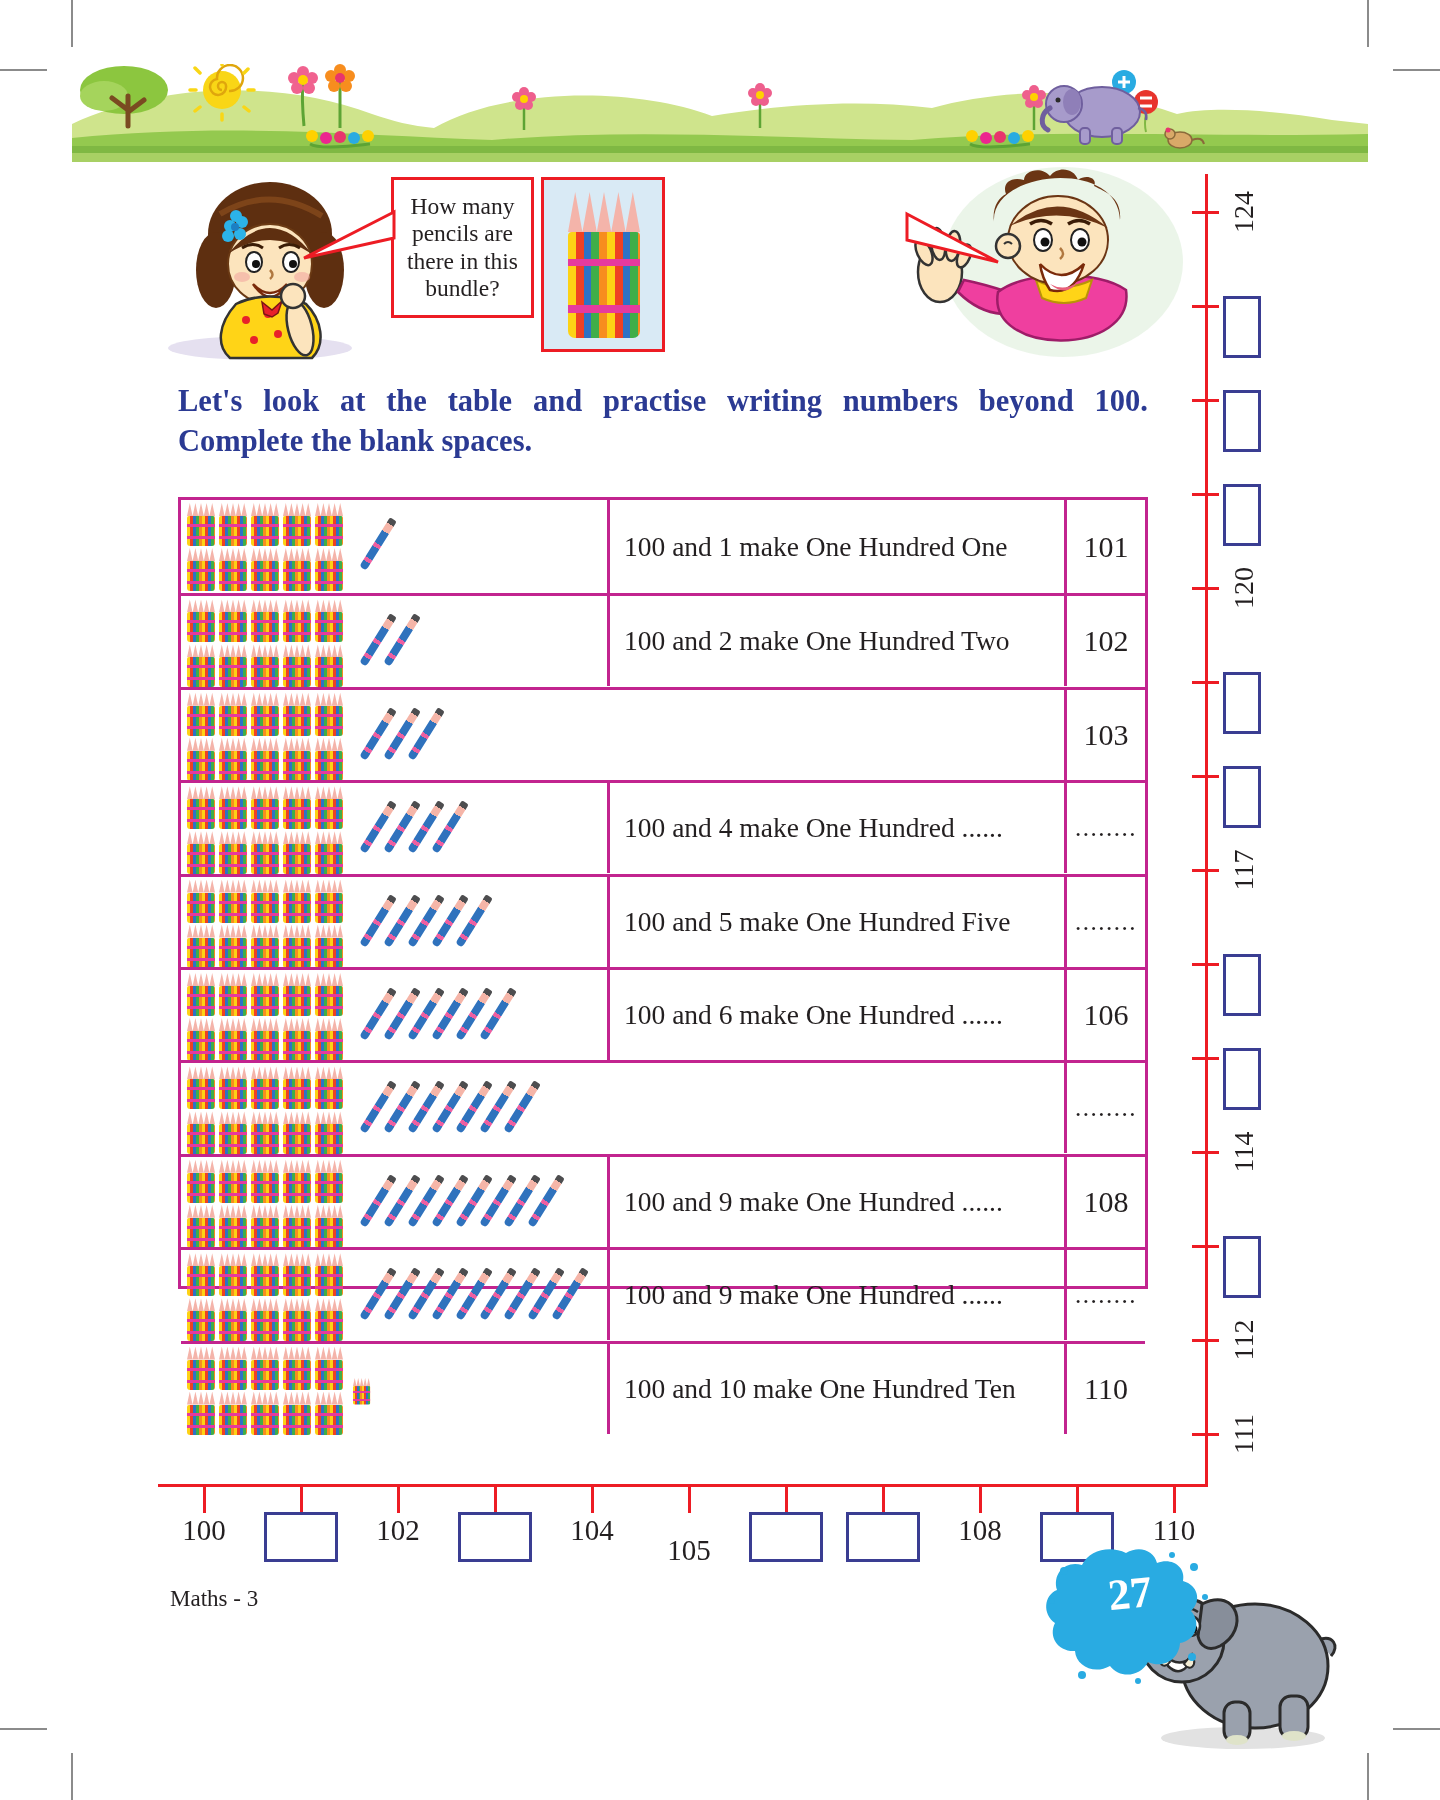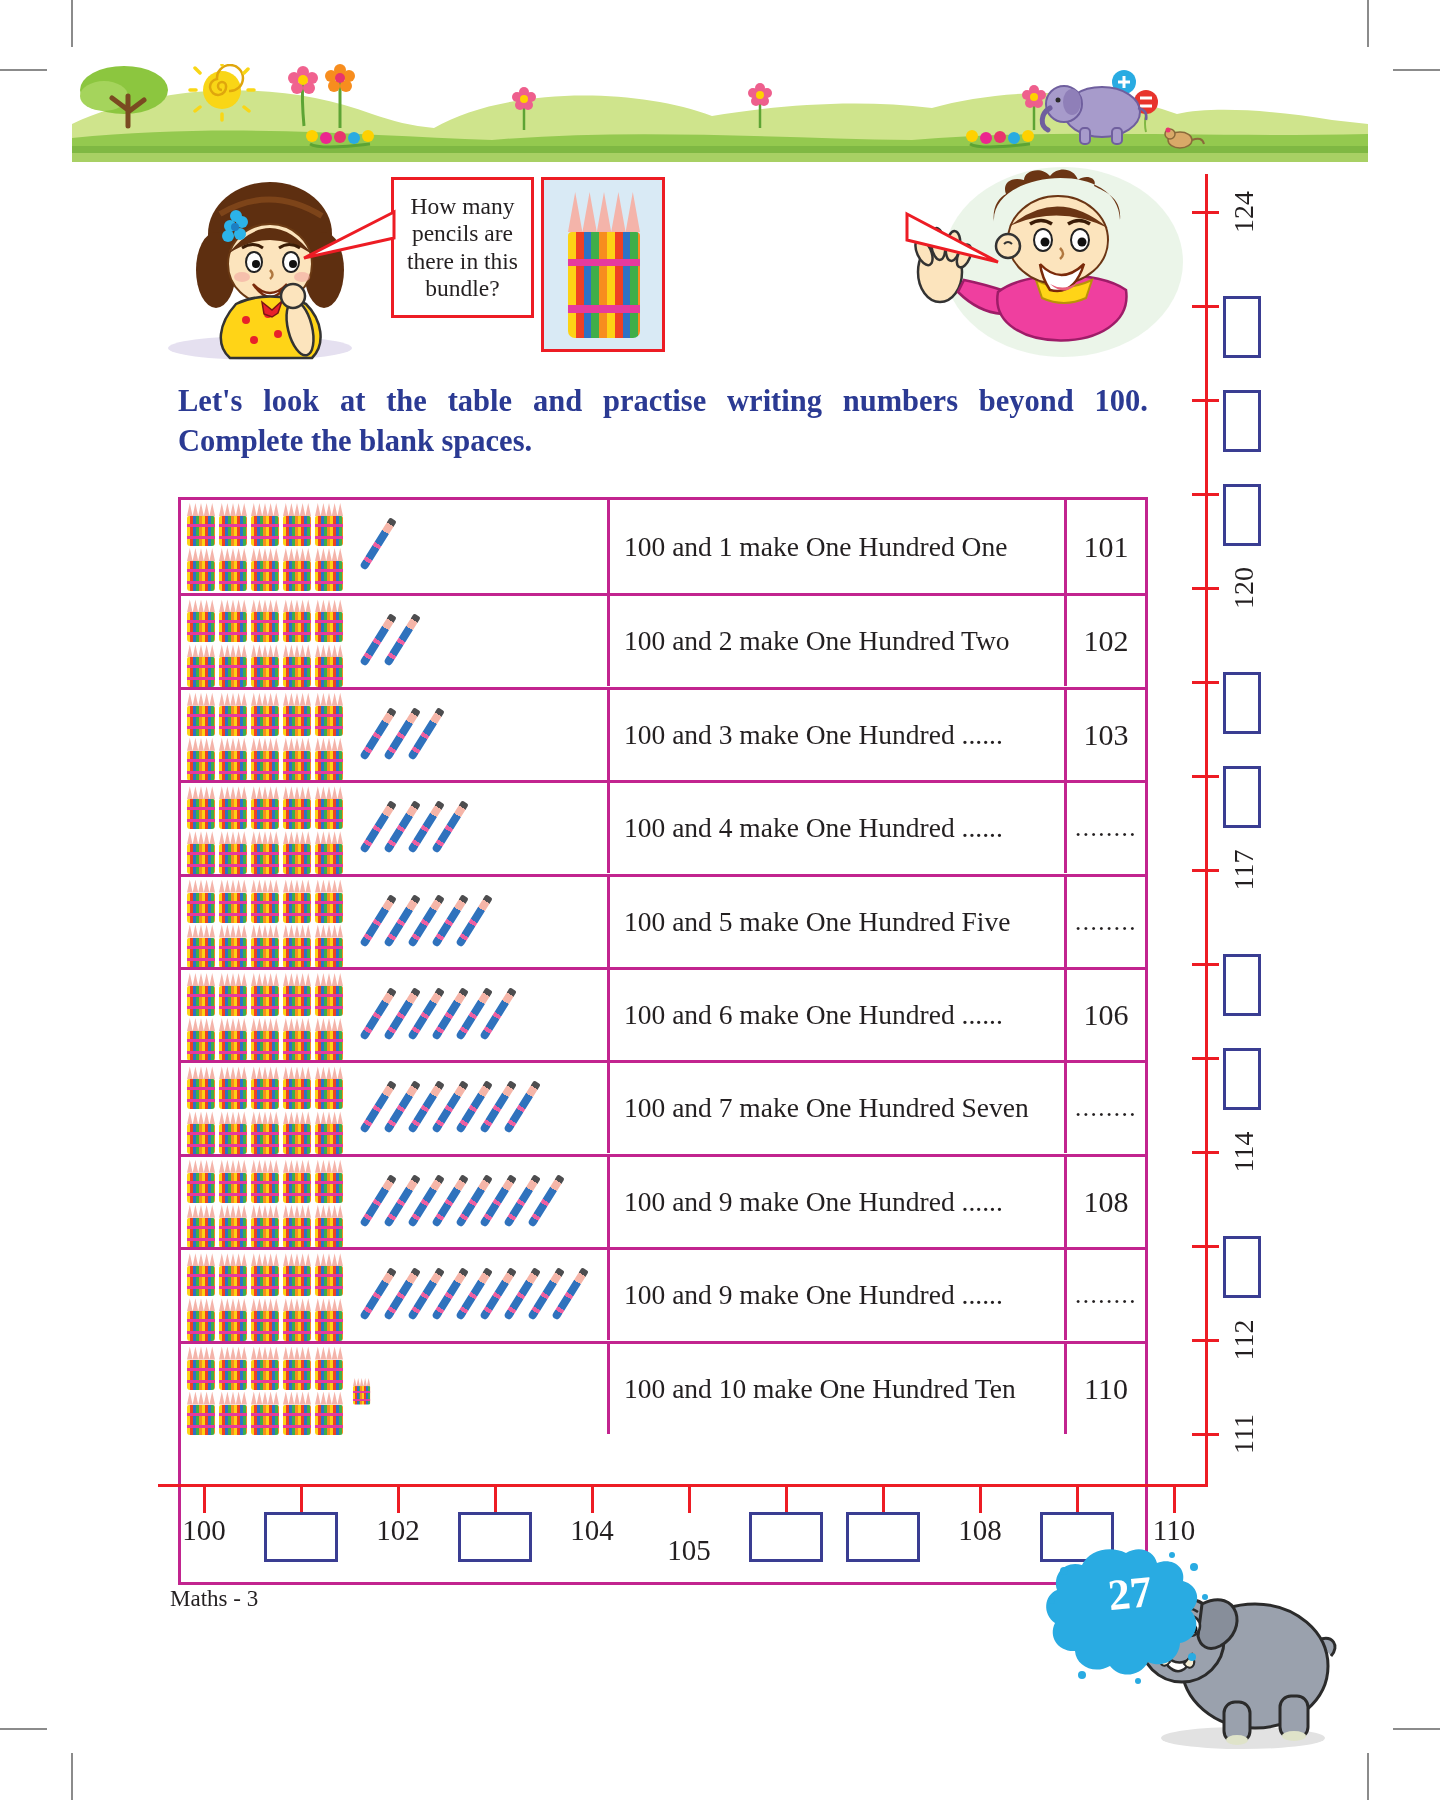--- a/index.html
+++ b/index.html
@@ -29,21 +29,21 @@
         linear-gradient(0deg, rgba(0,0,0,0) 0 24%, #e63a9e 24% 31%, rgba(0,0,0,0) 31% 68%, #e63a9e 68% 75%, rgba(0,0,0,0) 75%),
         repeating-linear-gradient(90deg,#fdd215 0 8px,#ef4123 8px 16px,#2e72c5 16px 23px,#3fae49 23px 31px,#f78d1e 31px 39px);}
 
   
   .heading{position:absolute;left:178px;width:970px;color:var(--headblue);
            font-weight:bold;font-size:30.5px;line-height:1.0;}
   #h1{top:386px;text-align:justify;text-align-last:justify;}
   #h2{top:426px;}
 
   
-  .ptable{position:absolute;left:178px;top:497px;width:970px;height:1088px;
+  .ptable{position:absolute;left:178px;top:497px;width:970px;height:792px;
           border:3px solid var(--mag);box-sizing:border-box;background:#fff;}
   .t-row{position:absolute;left:0;width:964px;height:93px;}
   .t-row.bt{border-top:3px solid var(--mag);box-sizing:border-box;}
   .c1{position:absolute;left:0;top:0;bottom:0;width:426px;}
   .c2{position:absolute;left:426px;top:0;bottom:0;width:457px;border-left:3px solid var(--mag);
       box-sizing:border-box;display:flex;align-items:center;padding-left:14px;font-size:27.5px;}
   .c3{position:absolute;left:883px;top:0;bottom:0;width:81px;border-left:3px solid var(--mag);
       box-sizing:border-box;display:flex;align-items:center;justify-content:center;font-size:30px;}
   .dots{font-size:25px;letter-spacing:1.5px;}
 
@@ -437,21 +437,20 @@
             <div class="bod"></div>
           </div>
           <div class="bundle" style="left: 134px; top: 48px;">
             <div class="tip"></div>
             <div class="bod"></div>
           </div>
           <div class="pencil" style="left: 168px; top: 40px;"></div>
           <div class="pencil" style="left: 192px; top: 40px;"></div>
           <div class="pencil" style="left: 216px; top: 40px;"></div>
         </div>
-        <div class="c2">100 and 3 make One Hundred ......</div>
         <div class="c3">103</div>
       </div>
       <div class="t-row bt" style="top: 280.2px;">
         <div class="c1">
           <div class="bundle" style="left: 6px; top: 3px;">
             <div class="tip"></div>
             <div class="bod"></div>
           </div>
           <div class="bundle" style="left: 38px; top: 3px;">
             <div class="tip"></div>
@@ -643,21 +642,20 @@
             <div class="bod"></div>
           </div>
           <div class="pencil" style="left: 168px; top: 40px;"></div>
           <div class="pencil" style="left: 192px; top: 40px;"></div>
           <div class="pencil" style="left: 216px; top: 40px;"></div>
           <div class="pencil" style="left: 240px; top: 40px;"></div>
           <div class="pencil" style="left: 264px; top: 40px;"></div>
           <div class="pencil" style="left: 288px; top: 40px;"></div>
           <div class="pencil" style="left: 312px; top: 40px;"></div>
         </div>
-        <div class="c2">100 and 7 make One Hundred Seven</div>
         <div class="c3 dots">........</div>
       </div>
       <div class="t-row bt" style="top: 653.8px;">
         <div class="c1">
           <div class="bundle" style="left: 6px; top: 3px;">
             <div class="tip"></div>
             <div class="bod"></div>
           </div>
           <div class="bundle" style="left: 38px; top: 3px;">
             <div class="tip"></div>

